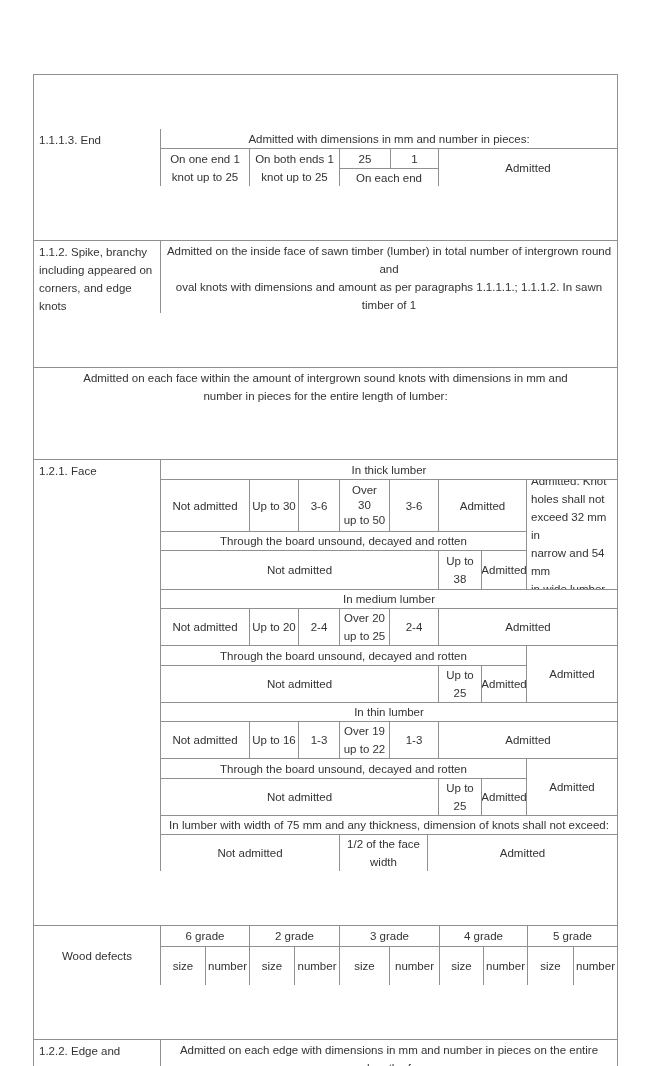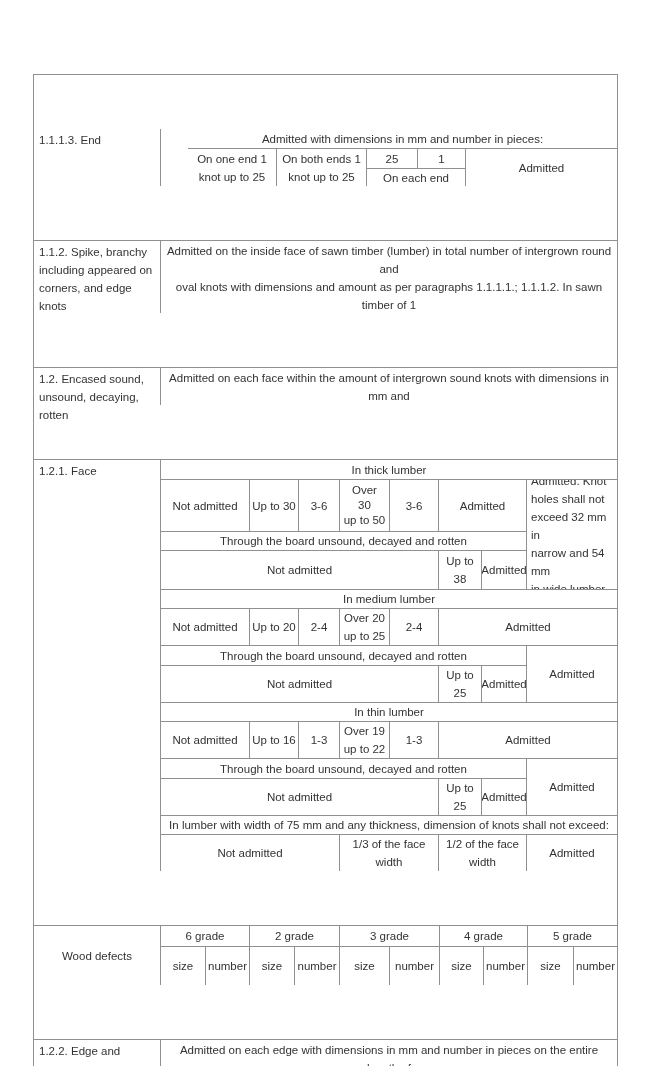--- a/index.html
+++ b/index.html
@@ -10,21 +10,21 @@
     font-family:"Liberation Sans", sans-serif;
     font-size:11.5px; color:#333333;
   }
   .page { position:relative; width:651px; height:1066px; background:#fff; overflow:hidden; }
   .tbl {
     position:absolute; left:33px; top:74px; width:585px;
     border:1px solid var(--b); border-bottom:none;
     line-height:18px; white-space:pre-line;
   }
   .sec { display:flex; border-top:1px solid var(--b); align-items:stretch; }
-  .sec:first-child { border-top:none;gap:27px; }
+  .sec:first-child { border-top:none; }
   .lbl { width:127px; flex:none; border-right:1px solid var(--b); padding:2px 5px 0 5px; }
   .lbl.ctr { display:flex; align-items:center; justify-content:center; text-align:center; padding:0; }
   .bdy { flex:1; min-width:0; display:flex; flex-direction:column; }
   .r { display:flex; flex:none; border-top:1px solid var(--b); align-items:stretch; min-height:0; }
   .bdy > .r:first-child, .ccol > .r:first-child { border-top:none; }
   .c {
     flex:none; border-left:1px solid var(--b);
     display:flex; align-items:center; justify-content:center;
     text-align:center; padding:0 2px; overflow:hidden;
   }
@@ -85,22 +85,20 @@
           <div class="c fill para">Admitted on the inside face of sawn timber (lumber) in total number of intergrown round and
 oval knots with dimensions and amount as per paragraphs 1.1.1.1.; 1.1.1.2. In sawn timber of 1
 grade largest diameter of branchy knot shall not exceed 50 mm and it shall not cover more than
 1/4 of thickness of an edge.</div>
         </div>
       </div>
     </div>
 
     
     <div class="sec" style="height:38px">
-      <div class="lbl">1.2. Encased sound,
-unsound, decaying, rotten</div>
       <div class="bdy">
         <div class="r fill">
           <div class="c fill para">Admitted on each face within the amount of intergrown sound knots with dimensions in mm and
 number in pieces for the entire length of lumber:</div>
         </div>
       </div>
     </div>
 
     
     <div class="sec" style="height:412px">
@@ -168,21 +166,20 @@
               <div class="c w277">Not admitted</div>
               <div class="c w43">Up to 25</div>
               <div class="c fill">Admitted</div>
             </div>
           </div>
           <div class="c fill">Admitted</div>
         </div>
         <div class="r h19"><div class="c fill">In lumber with width of 75 mm and any thickness, dimension of knots shall not exceed:</div></div>
         <div class="r fill">
           <div class="c w178">Not admitted</div>
-          <div class="c w99">1/3 of the face width</div>
           <div class="c w88">1/2 of the face width</div>
           <div class="c fill">Admitted</div>
         </div>
       </div>
     </div>
 
     
     <div class="sec" style="height:60px">
       <div class="lbl ctr">Wood defects</div>
       <div class="bdy">

